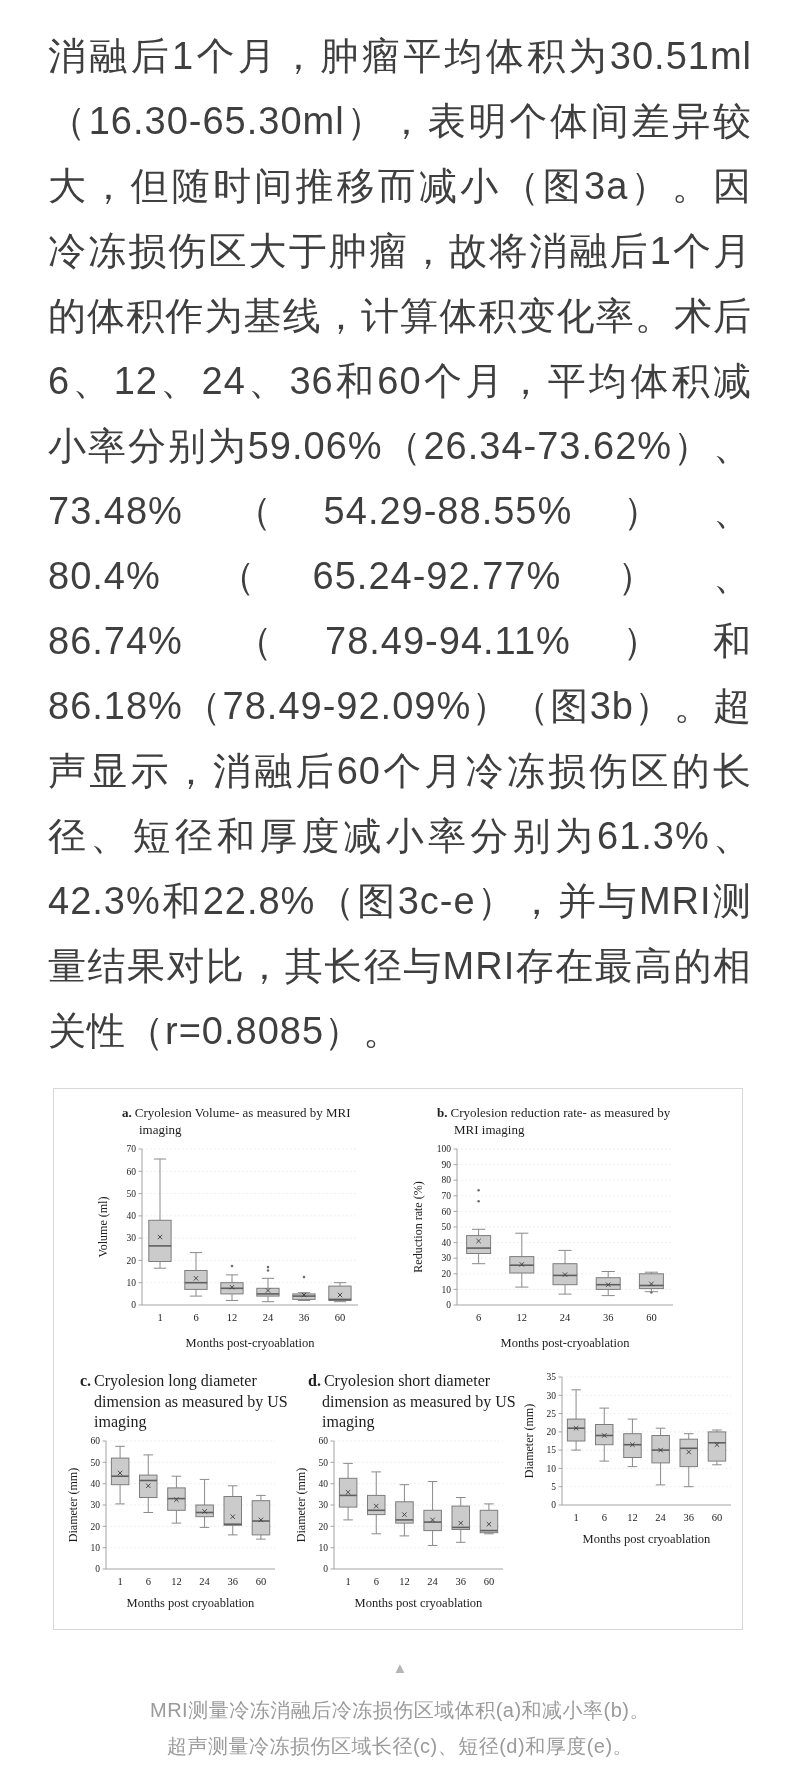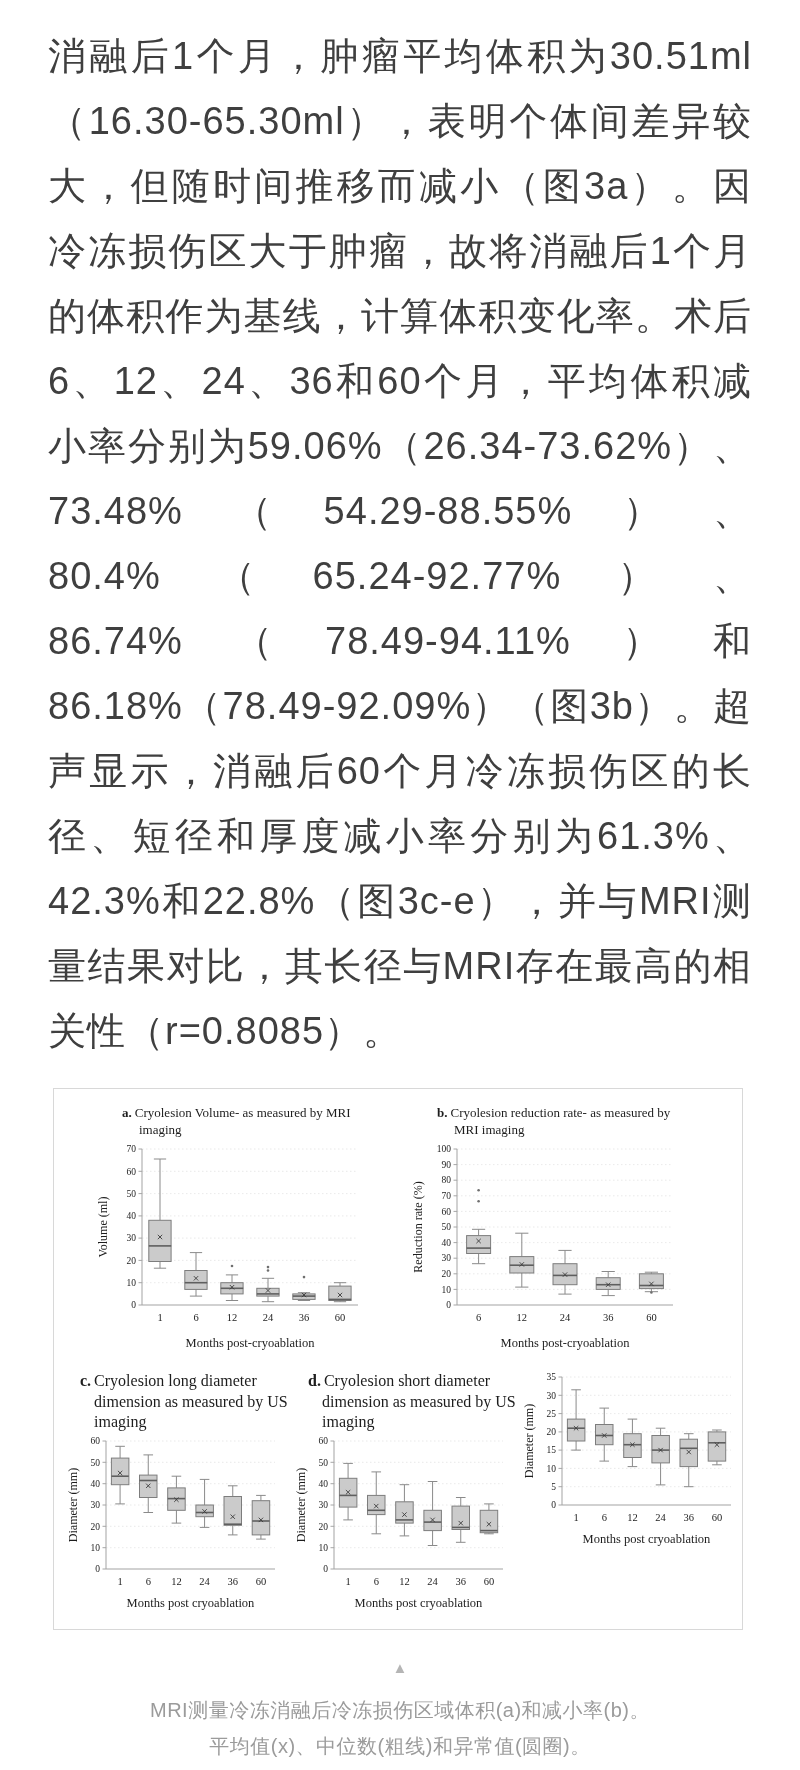--- a/index.html
+++ b/index.html
@@ -483,16 +483,17 @@
             <text class="ytitle" x="11" y="70" text-anchor="middle" transform="rotate(-90 11 70)">Diameter (mm)</text>
           </svg>
       </figure>
     </div>
   </div>
 
   <div class="collapse-arrow">▲</div>
 
   <div class="figure-caption">
     <p>MRI测量冷冻消融后冷冻损伤区域体积(a)和减小率(b)。</p>
+    <p>超声测量冷冻损伤区域长径(c)、短径(d)和厚度(e)。</p>
     <p>平均值(x)、中位数(粗线)和异常值(圆圈)。</p>
   </div>
 
 </div>
 
 </body></html>

